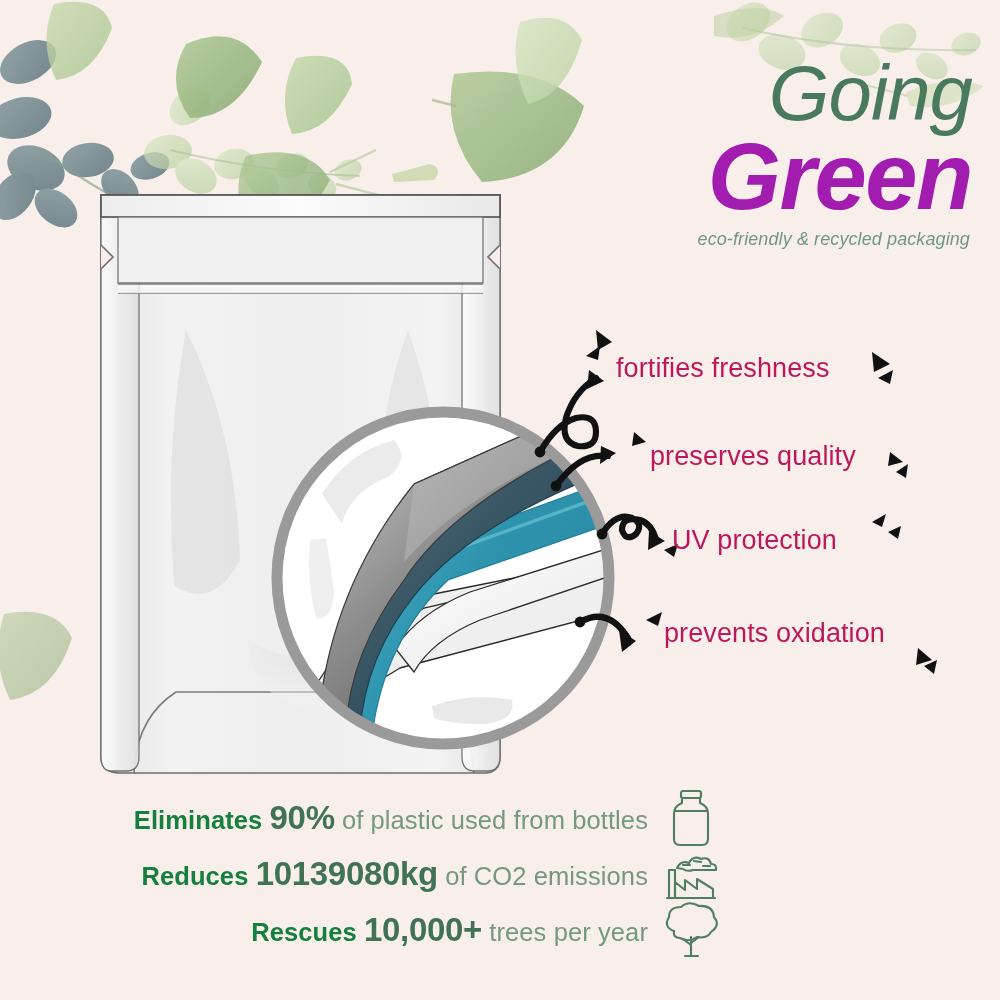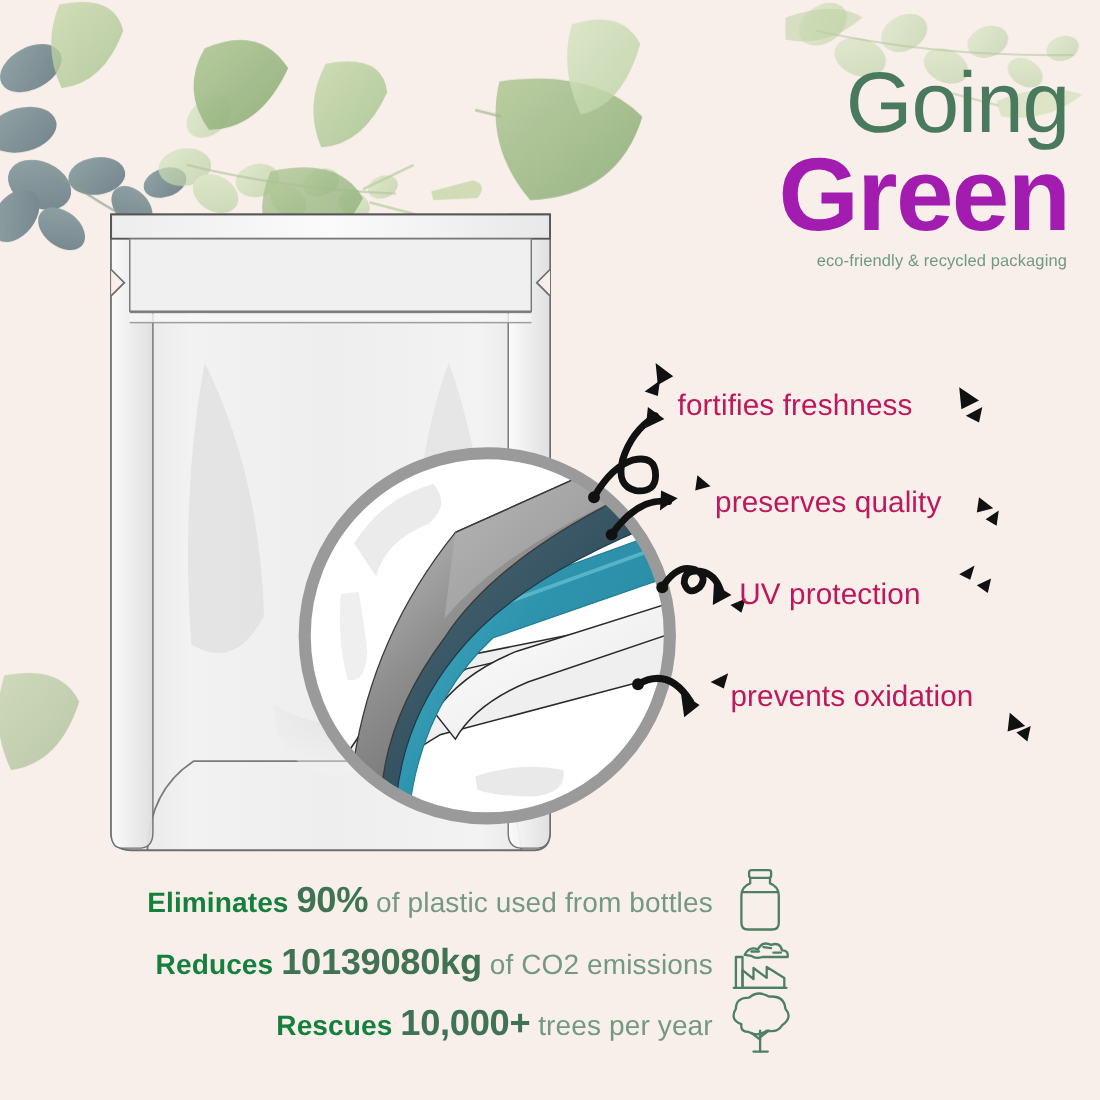--- a/index.html
+++ b/index.html
@@ -21,39 +21,40 @@
     width: 1000px;
     height: 1000px;
   }
   
   #heading-block {
     position: absolute;
     left: 560px;
     top: 56px;
     width: 412px;
     text-align: right;
+    font-style: italic;
   }
   #title-line1 {
     font-size: 78px;
     font-weight: 400;
     letter-spacing: -1px;
     color: #4a7a5e;
     line-height: 0.96;
     margin: 0;
   }
   #title-line2 {
     font-size: 94px;
     font-weight: 700;
     letter-spacing: -1.5px;
     color: #a21caf;
     line-height: 0.98;
     margin: 0;
   }
   #subtitle {
-    font-size: 15px;
+    font-size: 18px;
     font-weight: 400;
     color: #6f9a7f;
     margin: 6px 2px 0 0;
     letter-spacing: 0.1px;
   }
   
   .feature-label {
     position: absolute;
     font-size: 27px;
     color: #be185d;

